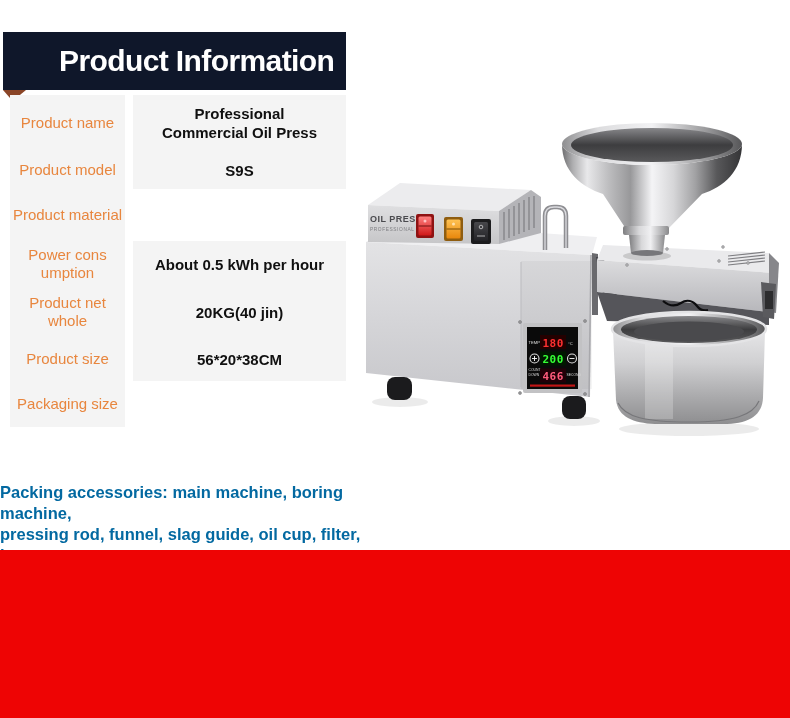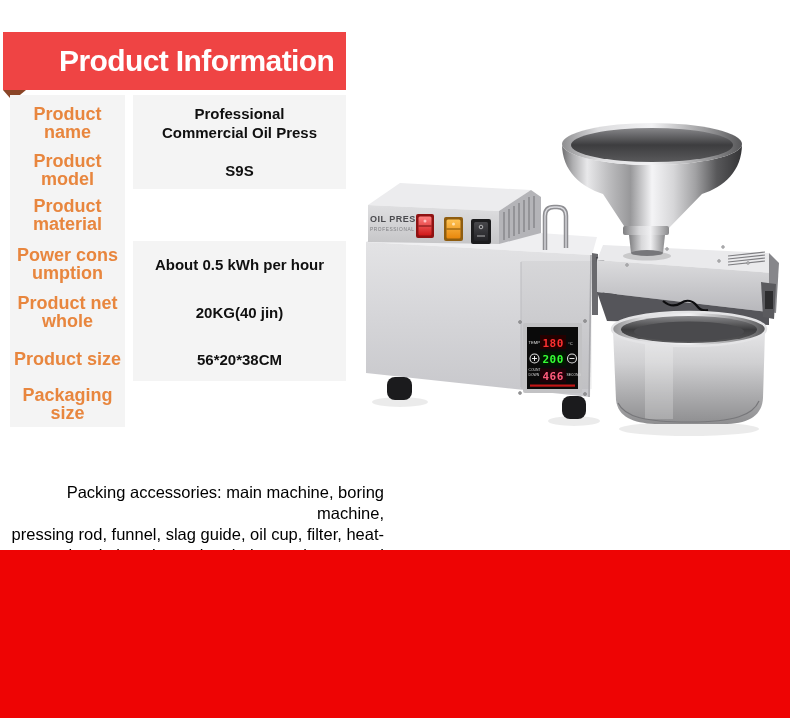--- a/index.html
+++ b/index.html
@@ -1,36 +1,36 @@
 <!DOCTYPE html>
 <html><head>
 <meta charset="utf-8">
 <style>
   html,body{margin:0;padding:0;background:#ffffff;}
   .page{position:relative;width:790px;height:718px;background:#ffffff;overflow:hidden;
         font-family:"Liberation Sans",sans-serif;}
 
   
-  .banner{position:absolute;left:3px;top:32px;width:343px;height:58px;background:#ef4444;
+  .banner{position:absolute;left:3px;top:32px;width:343px;height:58px;background:#0f172a;
           display:flex;align-items:center;box-sizing:border-box;padding-left:56px;}
   .banner-title{color:#ffffff;font-size:30px;font-weight:bold;letter-spacing:-0.6px;white-space:nowrap;}
   .banner-fold{position:absolute;left:3px;top:90px;width:23px;height:11px;background:#8a4527;
                -webkit-clip-path:polygon(0 0,100% 0,42% 100%);clip-path:polygon(0 0,100% 0,42% 100%);}
 
   
   .spec-table{position:absolute;left:10px;top:95px;width:336px;}
   .spec-row{display:flex;}
   .cell{display:flex;flex-direction:column;justify-content:center;align-items:center;
         text-align:center;background:#f4f4f4;}
-  .cell-label{width:115px;color:#e8863e;font-weight:bold;font-size:18px;line-height:18px;}
+  .cell-label{width:115px;color:#e8863e;font-weight:normal;font-size:15px;line-height:18px;}
   .cell-value{width:213px;margin-left:8px;color:#101010;font-weight:bold;font-size:15px;line-height:19px;}
 
   
-  .packing{position:absolute;left:0px;top:482px;width:384px;text-align:right;
-           color:#000000;font-size:16.5px;font-weight:normal;line-height:21px;}
+  .packing{position:absolute;left:0px;top:482px;width:384px;text-align:left;
+           color:#0369a1;font-size:16.5px;font-weight:bold;line-height:21px;}
 
   
   .machine{position:absolute;left:345px;top:95px;width:445px;height:375px;}
 
   
   .footer{position:absolute;left:0;top:550px;width:790px;height:168px;background:#ee0404;}
 </style>
 </head>
 <body>
 

